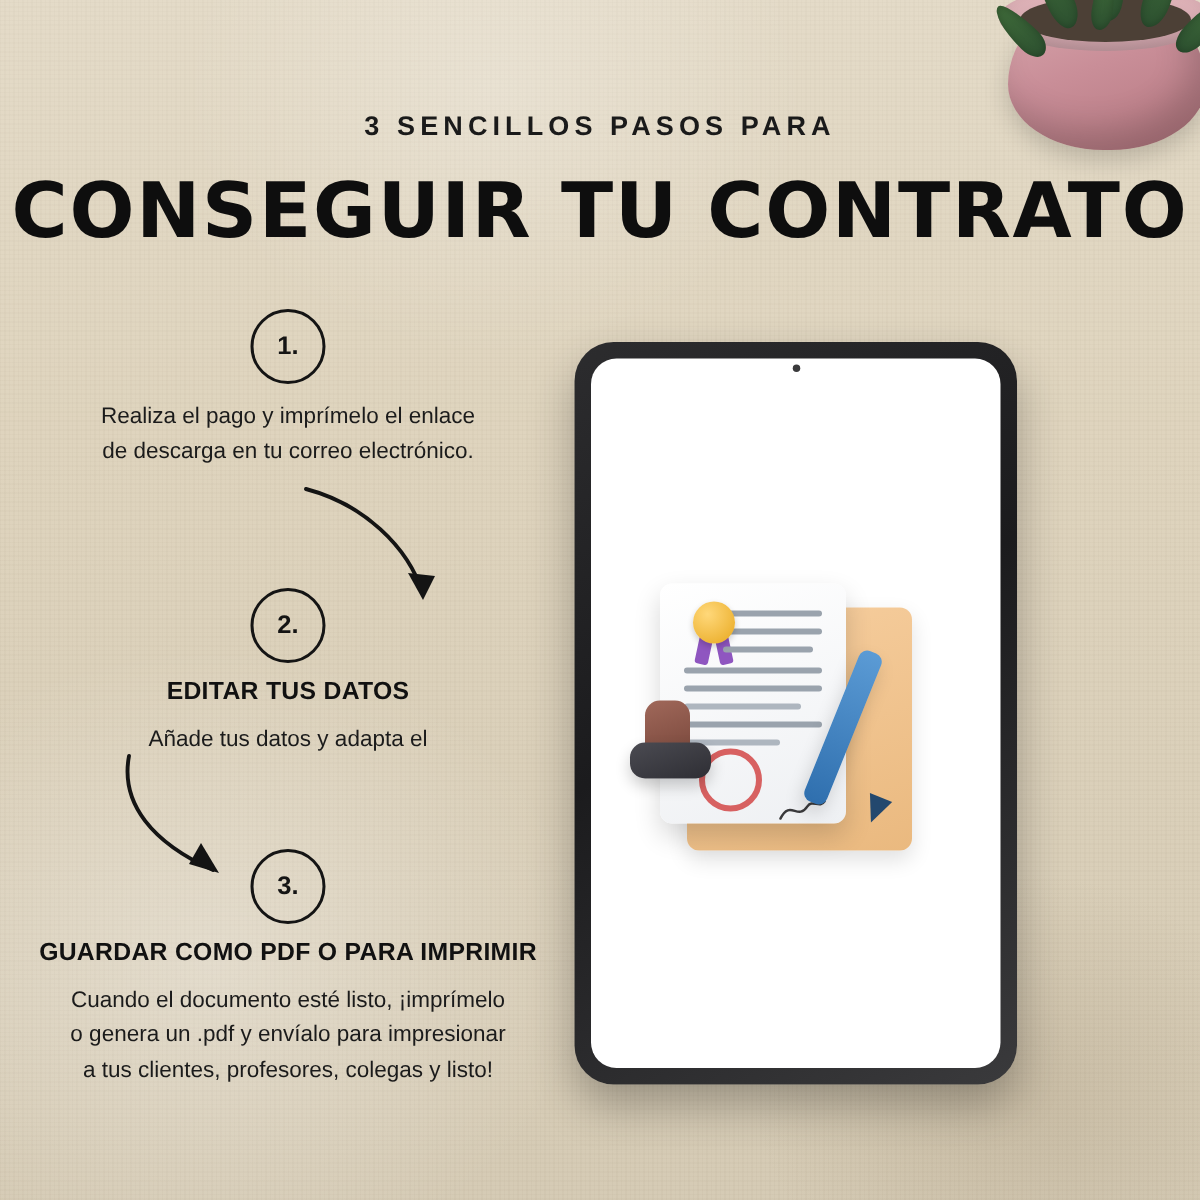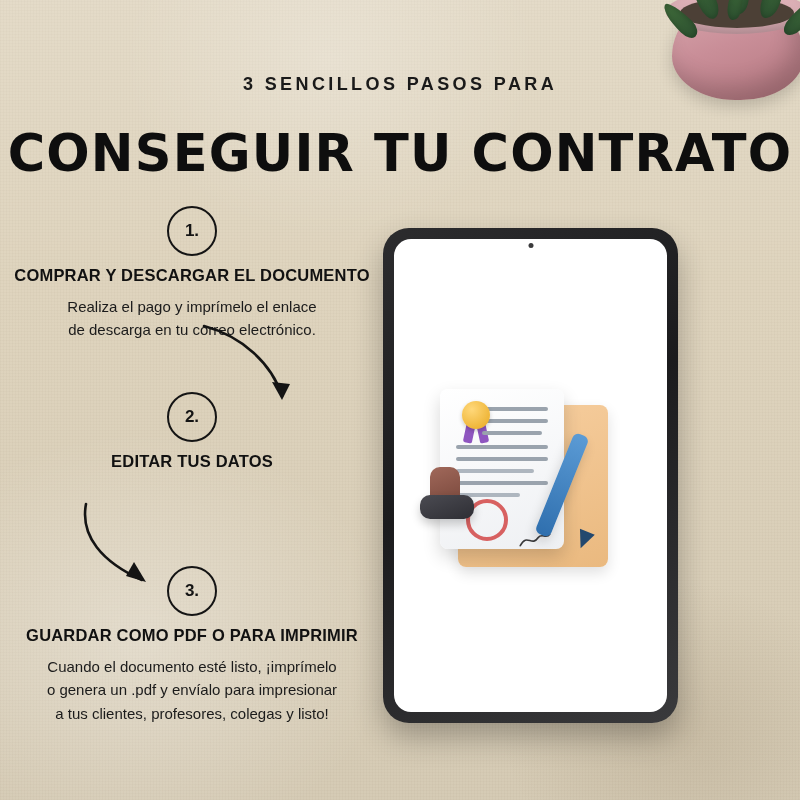--- a/index.html
+++ b/index.html
@@ -101,21 +101,21 @@
     text-align: center;
     font-size: 18px;
     font-weight: 700;
     letter-spacing: 3.4px;
     color: #1a1a1a;
     text-transform: uppercase;
   }
   #title {
     position: absolute;
     left: 0; right: 0;
-    top: 124px;
+    top: 112px;
     text-align: center;
     font-size: 51px;
     font-weight: 800;
     letter-spacing: 1.2px;
     color: #0e0e0e;
     text-transform: uppercase;
     font-family: "DejaVu Sans", sans-serif;
     white-space: nowrap;
   }
 
@@ -318,36 +318,36 @@
     <div class="leaf" style="right:106px; top:6px; width:16px; height:44px; transform: rotate(-46deg);"></div>
     <div class="leaf" style="right:16px; top:2px; width:16px; height:46px; transform: rotate(42deg);"></div>
     <div class="leaf" style="right:70px; top:-6px; width:14px; height:40px; transform: rotate(8deg);"></div>
   </div>
 
   <div id="kicker">3 SENCILLOS PASOS PARA</div>
   <div id="title">CONSEGUIR TU CONTRATO</div>
 
   <div class="step" id="step1">
     <div class="step-num">1.</div>
-    <div class="step-title">COMPRAR Y DESCARGAR EL DOCUMENTO</div>
     <div class="step-body">
       <div>Realiza el pago y imprímelo el enlace</div>
       <div>de descarga en tu correo electrónico.</div>
     </div>
   </div>
 
   <svg class="arrow" id="arrow1" width="110" height="100" viewBox="0 0 110 100">
     <path d="M8 6 C 46 16, 76 44, 86 76" stroke="#141414" stroke-width="2.6" fill="none" stroke-linecap="round"></path>
     <path d="M86 80 L 76 62 L 94 64 Z" fill="#141414"></path>
   </svg>
 
   <div class="step" id="step2">
     <div class="step-num">2.</div>
     <div class="step-title">EDITAR TUS DATOS</div>
     <div class="step-body">
+      <div>Añade tus datos y adapta el</div>
     </div>
   </div>
 
   <svg class="arrow" id="arrow2" width="110" height="100" viewBox="0 0 110 100">
     <path d="M16 4 C 10 36, 32 62, 72 80" stroke="#141414" stroke-width="2.6" fill="none" stroke-linecap="round"></path>
     <path d="M76 82 L 56 76 L 64 62 Z" fill="#141414"></path>
   </svg>
 
   <div class="step" id="step3">
     <div class="step-num">3.</div>

